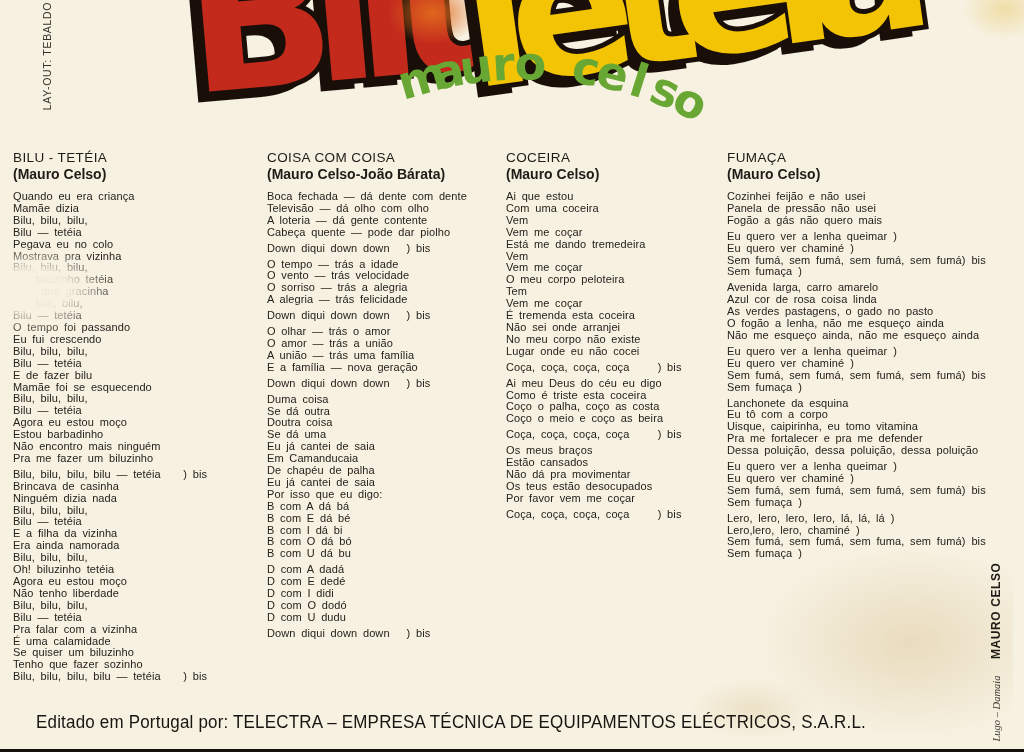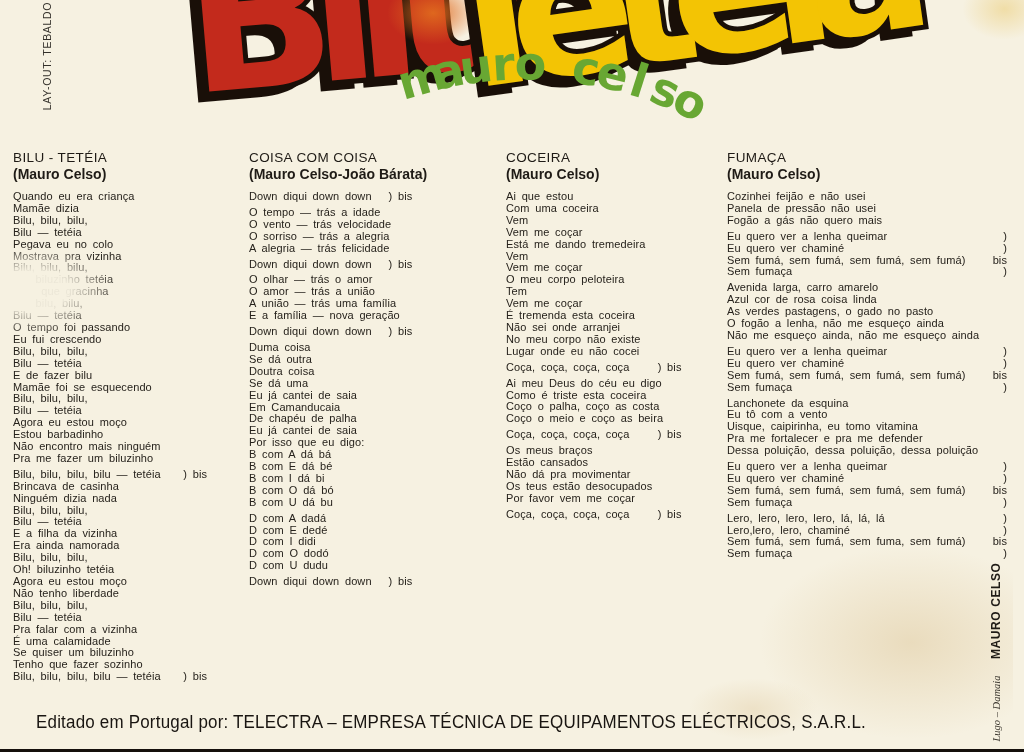--- a/index.html
+++ b/index.html
@@ -20,28 +20,28 @@
   .orange-blob{position:absolute;left:388px;top:-18px;width:90px;height:62px;
     background:radial-gradient(ellipse at 50% 50%, rgba(224,106,30,.95), rgba(224,106,30,0) 72%);}
   .artist-arc{position:absolute;left:0;top:0;width:1024px;height:190px;
     transform:rotate(5deg);transform-origin:560px 70px;z-index:2}
   .arc-letter{position:absolute;font-family:"DejaVu Sans",sans-serif;font-weight:bold;
     font-size:46px;color:#68a733}
   
   .songs{position:absolute;left:0;top:0;width:1024px;height:752px;z-index:2}
   .song-col{position:absolute;top:150px}
   .song-col:nth-child(1){left:13px;width:246px}
-  .song-col:nth-child(2){left:249px;width:244px}
+  .song-col:nth-child(2){left:267px;width:244px}
   .song-col:nth-child(3){left:506px;width:218px}
   .song-col:nth-child(4){left:727px;width:280px}
   .song-title{font-size:13.5px;font-weight:normal;letter-spacing:.4px;margin:0 0 1px 0;color:#1f1b16}
   .song-credit{font-size:14px;font-weight:bold;margin:0 12px 9px 0;color:#1f1b16}
   .stanza{margin:0 0 4px 0}
   .lyric-line{font-size:11px;line-height:11.9px;white-space:nowrap;word-spacing:2.5px;letter-spacing:.1px}
-  .lyric-line.with-marker{display:flex;justify-content:space-between;white-space:nowrap}
+  .lyric-line.with-marker{display:flex;justify-content:flex-start;white-space:nowrap}
   .bis-marker{padding-left:6px}
   
   .credit-left{position:absolute;left:47px;top:56px;transform:translate(-50%,-50%) rotate(-90deg);
     font-size:10.5px;letter-spacing:.7px;white-space:nowrap;color:#33302a;z-index:2}
   .credit-right{position:absolute;left:995px;top:652px;transform:translate(-50%,-50%) rotate(-90deg);
     white-space:nowrap;z-index:2}
   .credit-right .studio{font-family:"Liberation Serif",serif;font-style:italic;font-size:10.5px;color:#3a362e}
   .credit-right .artist{font-weight:bold;font-size:12px;letter-spacing:.6px;margin-left:12px;color:#1f1b16}
   
   .footer{position:absolute;left:36px;top:711px;font-size:17.5px;letter-spacing:.2px;
@@ -131,20 +131,26 @@
         <div class="lyric-line">É uma calamidade</div>
         <div class="lyric-line">Se quiser um biluzinho</div>
         <div class="lyric-line">Tenho que fazer sozinho</div>
         <div class="lyric-line">Bilu, bilu, bilu, bilu — tetéia&nbsp;&nbsp;&nbsp;&nbsp;) bis</div>
       </div>
     </div>
     <div class="song-col">
       <div class="song-title">COISA COM COISA</div>
       <div class="song-credit">(Mauro Celso-João Bárata)</div>
       <div class="stanza">
+        <div class="lyric-line">Boca fechada — dá dente com dente</div>
+        <div class="lyric-line">Televisão — dá olho com olho</div>
+        <div class="lyric-line">A loteria — dá gente contente</div>
+        <div class="lyric-line">Cabeça quente — pode dar piolho</div>
+      </div>
+      <div class="stanza">
         <div class="lyric-line">Down diqui down down&nbsp;&nbsp;&nbsp;) bis</div>
       </div>
       <div class="stanza">
         <div class="lyric-line">O tempo — trás a idade</div>
         <div class="lyric-line">O vento — trás velocidade</div>
         <div class="lyric-line">O sorriso — trás a alegria</div>
         <div class="lyric-line">A alegria — trás felicidade</div>
       </div>
       <div class="stanza">
         <div class="lyric-line">Down diqui down down&nbsp;&nbsp;&nbsp;) bis</div>
@@ -273,21 +279,21 @@
           <span class="lyric-text">Sem fumá, sem fumá, sem fumá, sem fumá)</span>
           <span class="bis-marker">bis</span>
         </div>
         <div class="lyric-line with-marker">
           <span class="lyric-text">Sem fumaça</span>
           <span class="bis-marker">)</span>
         </div>
       </div>
       <div class="stanza">
         <div class="lyric-line">Lanchonete da esquina</div>
-        <div class="lyric-line">Eu tô com a vento</div>
+        <div class="lyric-line">Eu tô com a corpo</div>
         <div class="lyric-line">Uisque, caipirinha, eu tomo vitamina</div>
         <div class="lyric-line">Pra me fortalecer e pra me defender</div>
         <div class="lyric-line">Dessa poluição, dessa poluição, dessa poluição</div>
       </div>
       <div class="stanza">
         <div class="lyric-line with-marker">
           <span class="lyric-text">Eu quero ver a lenha queimar</span>
           <span class="bis-marker">)</span>
         </div>
         <div class="lyric-line with-marker">

